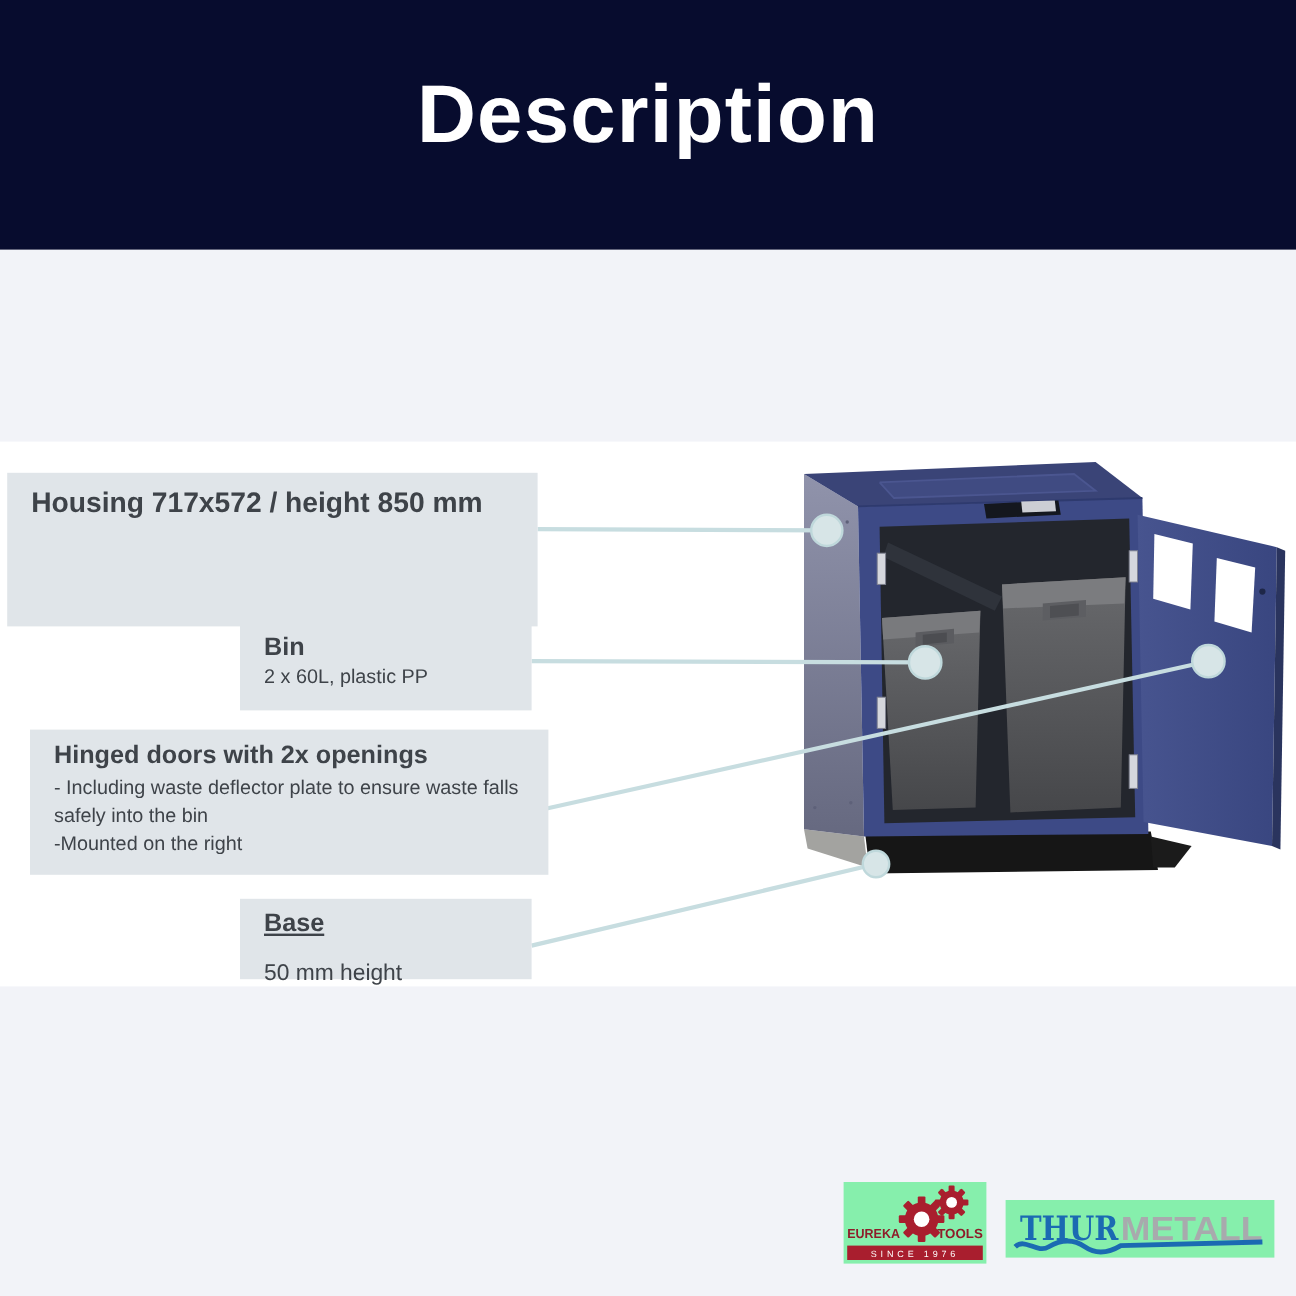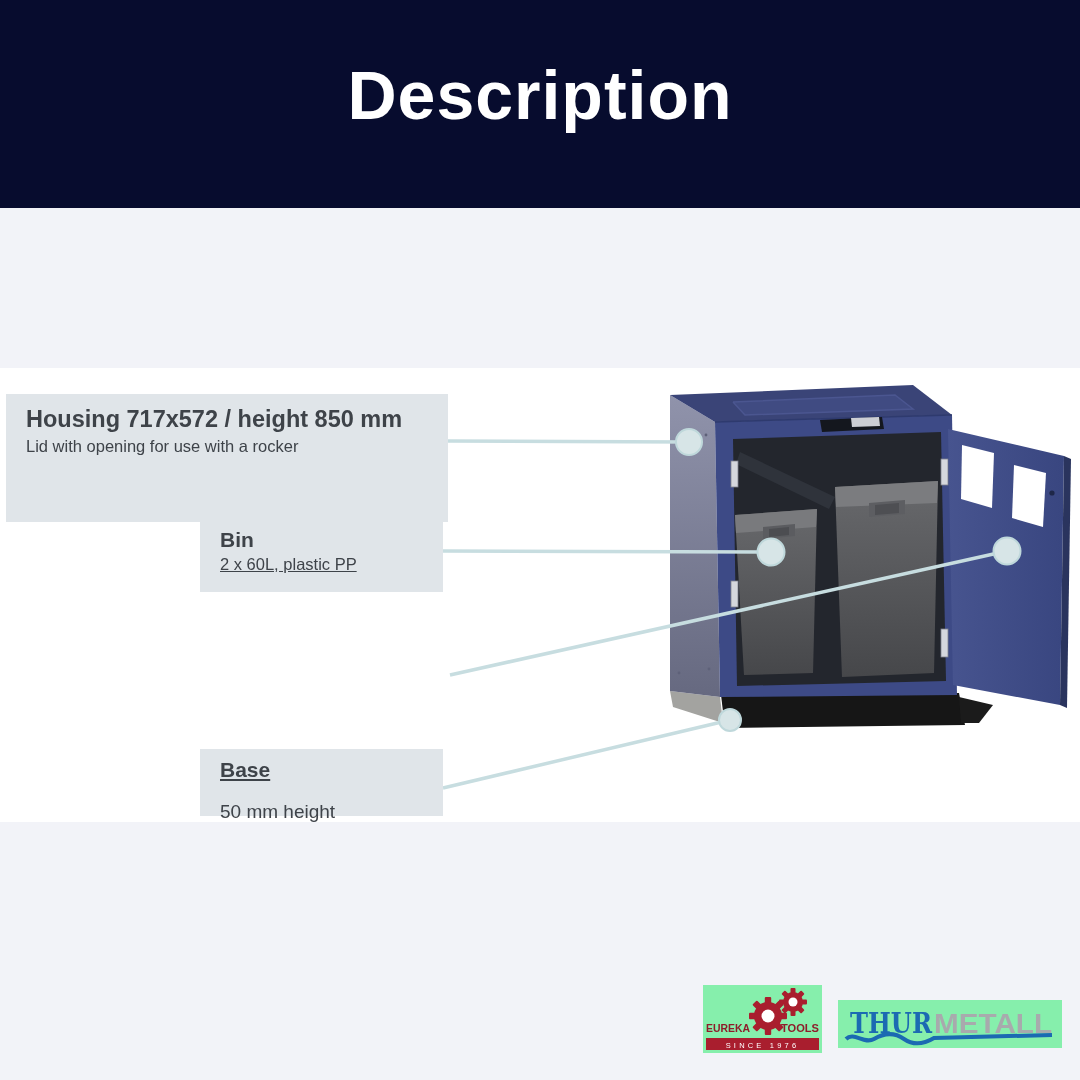--- a/index.html
+++ b/index.html
@@ -16,21 +16,21 @@
   .connectors-svg{position:absolute;left:0;top:0;width:1080px;height:1080px;pointer-events:none;}
   
   .callout{position:absolute;background:#e0e5e9;color:#3e4349;box-sizing:border-box;}
   .callout .t{font-weight:bold;}
   .callout .b{margin-top:3px;}
   #c-housing{left:6px;top:394px;width:442px;height:128px;padding:12px 20px;}
   #c-housing .t{font-size:23.5px;}
   #c-housing .b{font-size:16.5px;margin-top:4px;}
   #c-bin{left:200px;top:519px;width:243px;height:73px;padding:9px 20px;}
   #c-bin .t{font-size:21px;}
-  #c-bin .b{font-size:16.5px;margin-top:3px;text-decoration:underline;}
+  #c-bin .b{font-size:16.5px;margin-top:3px;}
   #c-hinged{left:25px;top:608px;width:432px;height:121px;padding:10px 20px;}
   #c-hinged .t{font-size:21px;}
   #c-hinged .b{font-size:16.5px;line-height:1.38;margin-top:4px;}
   #c-hinged .b2{font-size:16.5px;line-height:1.38;margin-top:0;}
   #c-base{left:200px;top:749px;width:243px;height:67px;padding:9px 20px;}
   #c-base .t{font-size:21px;text-decoration:underline;}
   #c-base .b{font-size:19px;margin-top:19px;}
   
   .logo-eureka{position:absolute;left:703px;top:985px;width:119px;height:68px;background:#86efac;}
   .logo-thur{position:absolute;left:838px;top:1000px;width:224px;height:48px;background:#86efac;}
@@ -122,28 +122,32 @@
     <g fill="#d7e5e7" stroke="#bfd8db" stroke-width="2">
       <circle cx="689" cy="442" r="13"></circle>
       <circle cx="771" cy="552" r="13.5"></circle>
       <circle cx="1007" cy="551" r="13.5"></circle>
       <circle cx="730" cy="720" r="11"></circle>
     </g>
   </svg>
 
   <div class="callout" id="c-housing">
     <div class="t">Housing 717x572 / height 850 mm</div>
-    <div class="b">Lid with opening for use with a rocker</div>
   </div>
 
   <div class="callout" id="c-bin">
     <div class="t">Bin</div>
     <div class="b">2 x 60L, plastic PP</div>
   </div>
 
+  <div class="callout" id="c-hinged">
+    <div class="t">Hinged doors with 2x openings</div>
+    <div class="b">- Including waste deflector plate to ensure waste falls safely into the bin</div>
+    <div class="b2">-Mounted on the right</div>
+  </div>
 
   <div class="callout" id="c-base">
     <div class="t">Base</div>
     <div class="b">50 mm height</div>
   </div>
 
   <div class="logo-eureka">
     <svg viewBox="0 0 119 68" width="119" height="68">
 
       <g transform="translate(90,17)" fill="#a91e2e">

